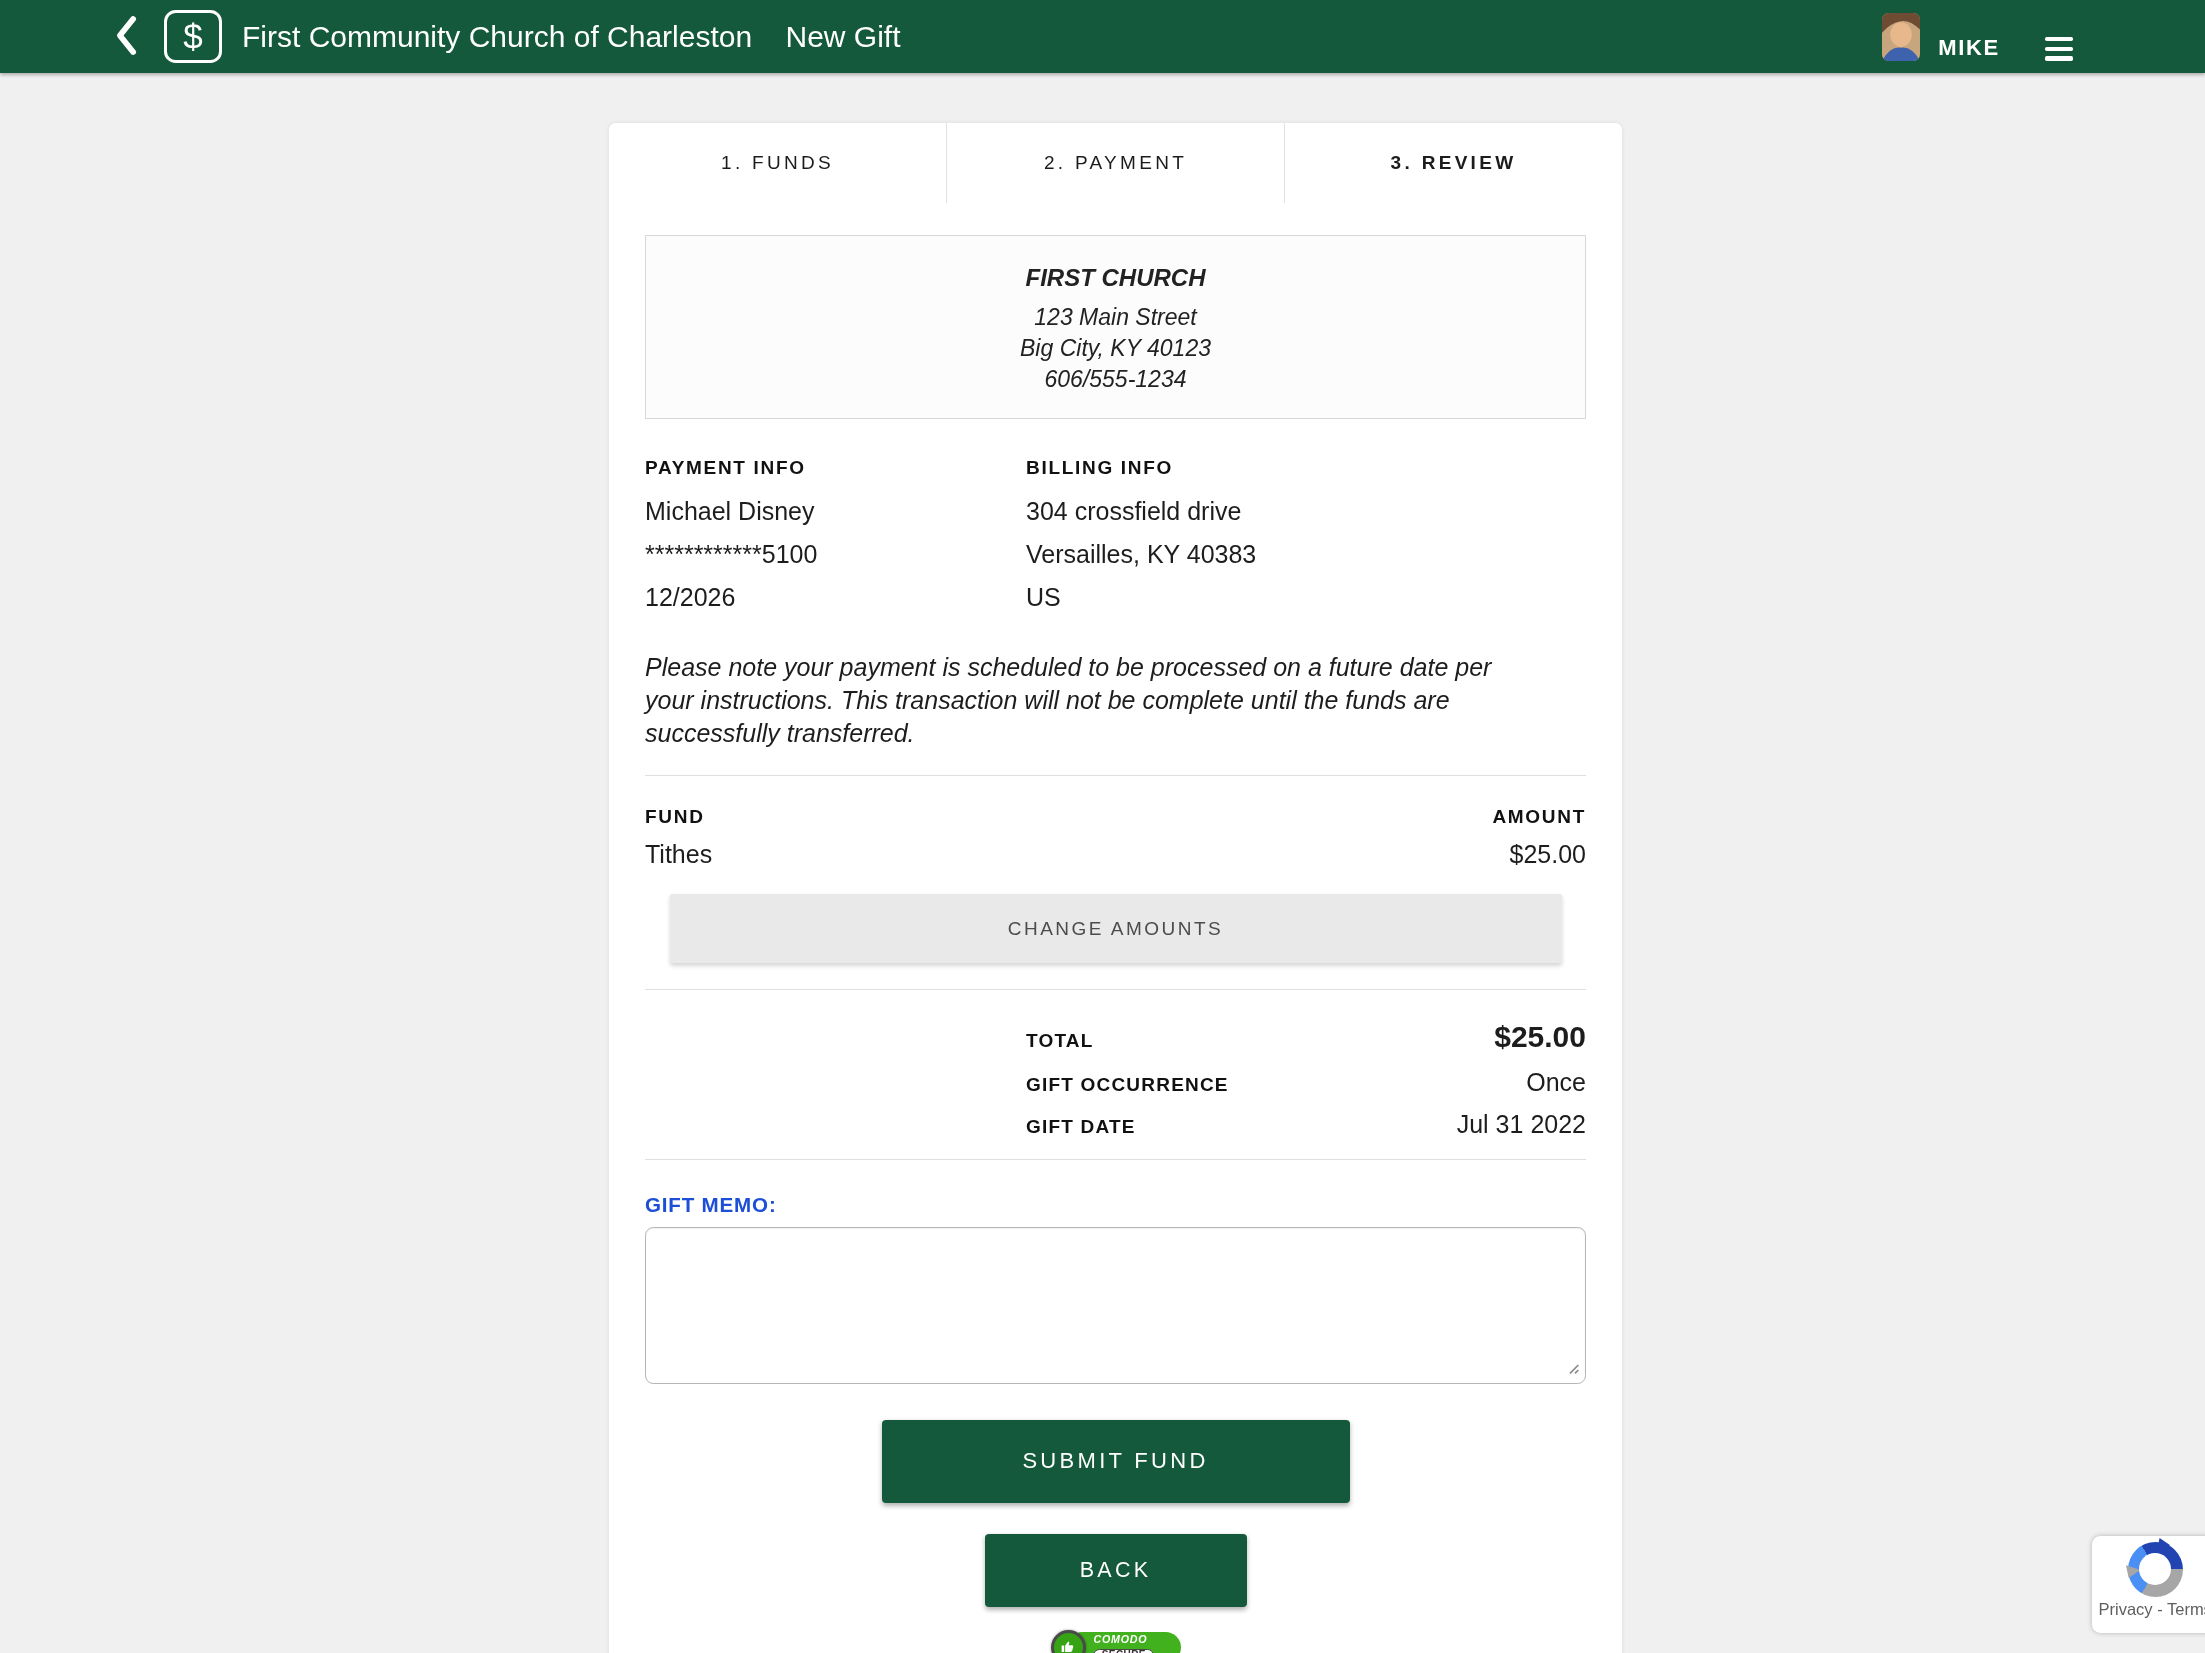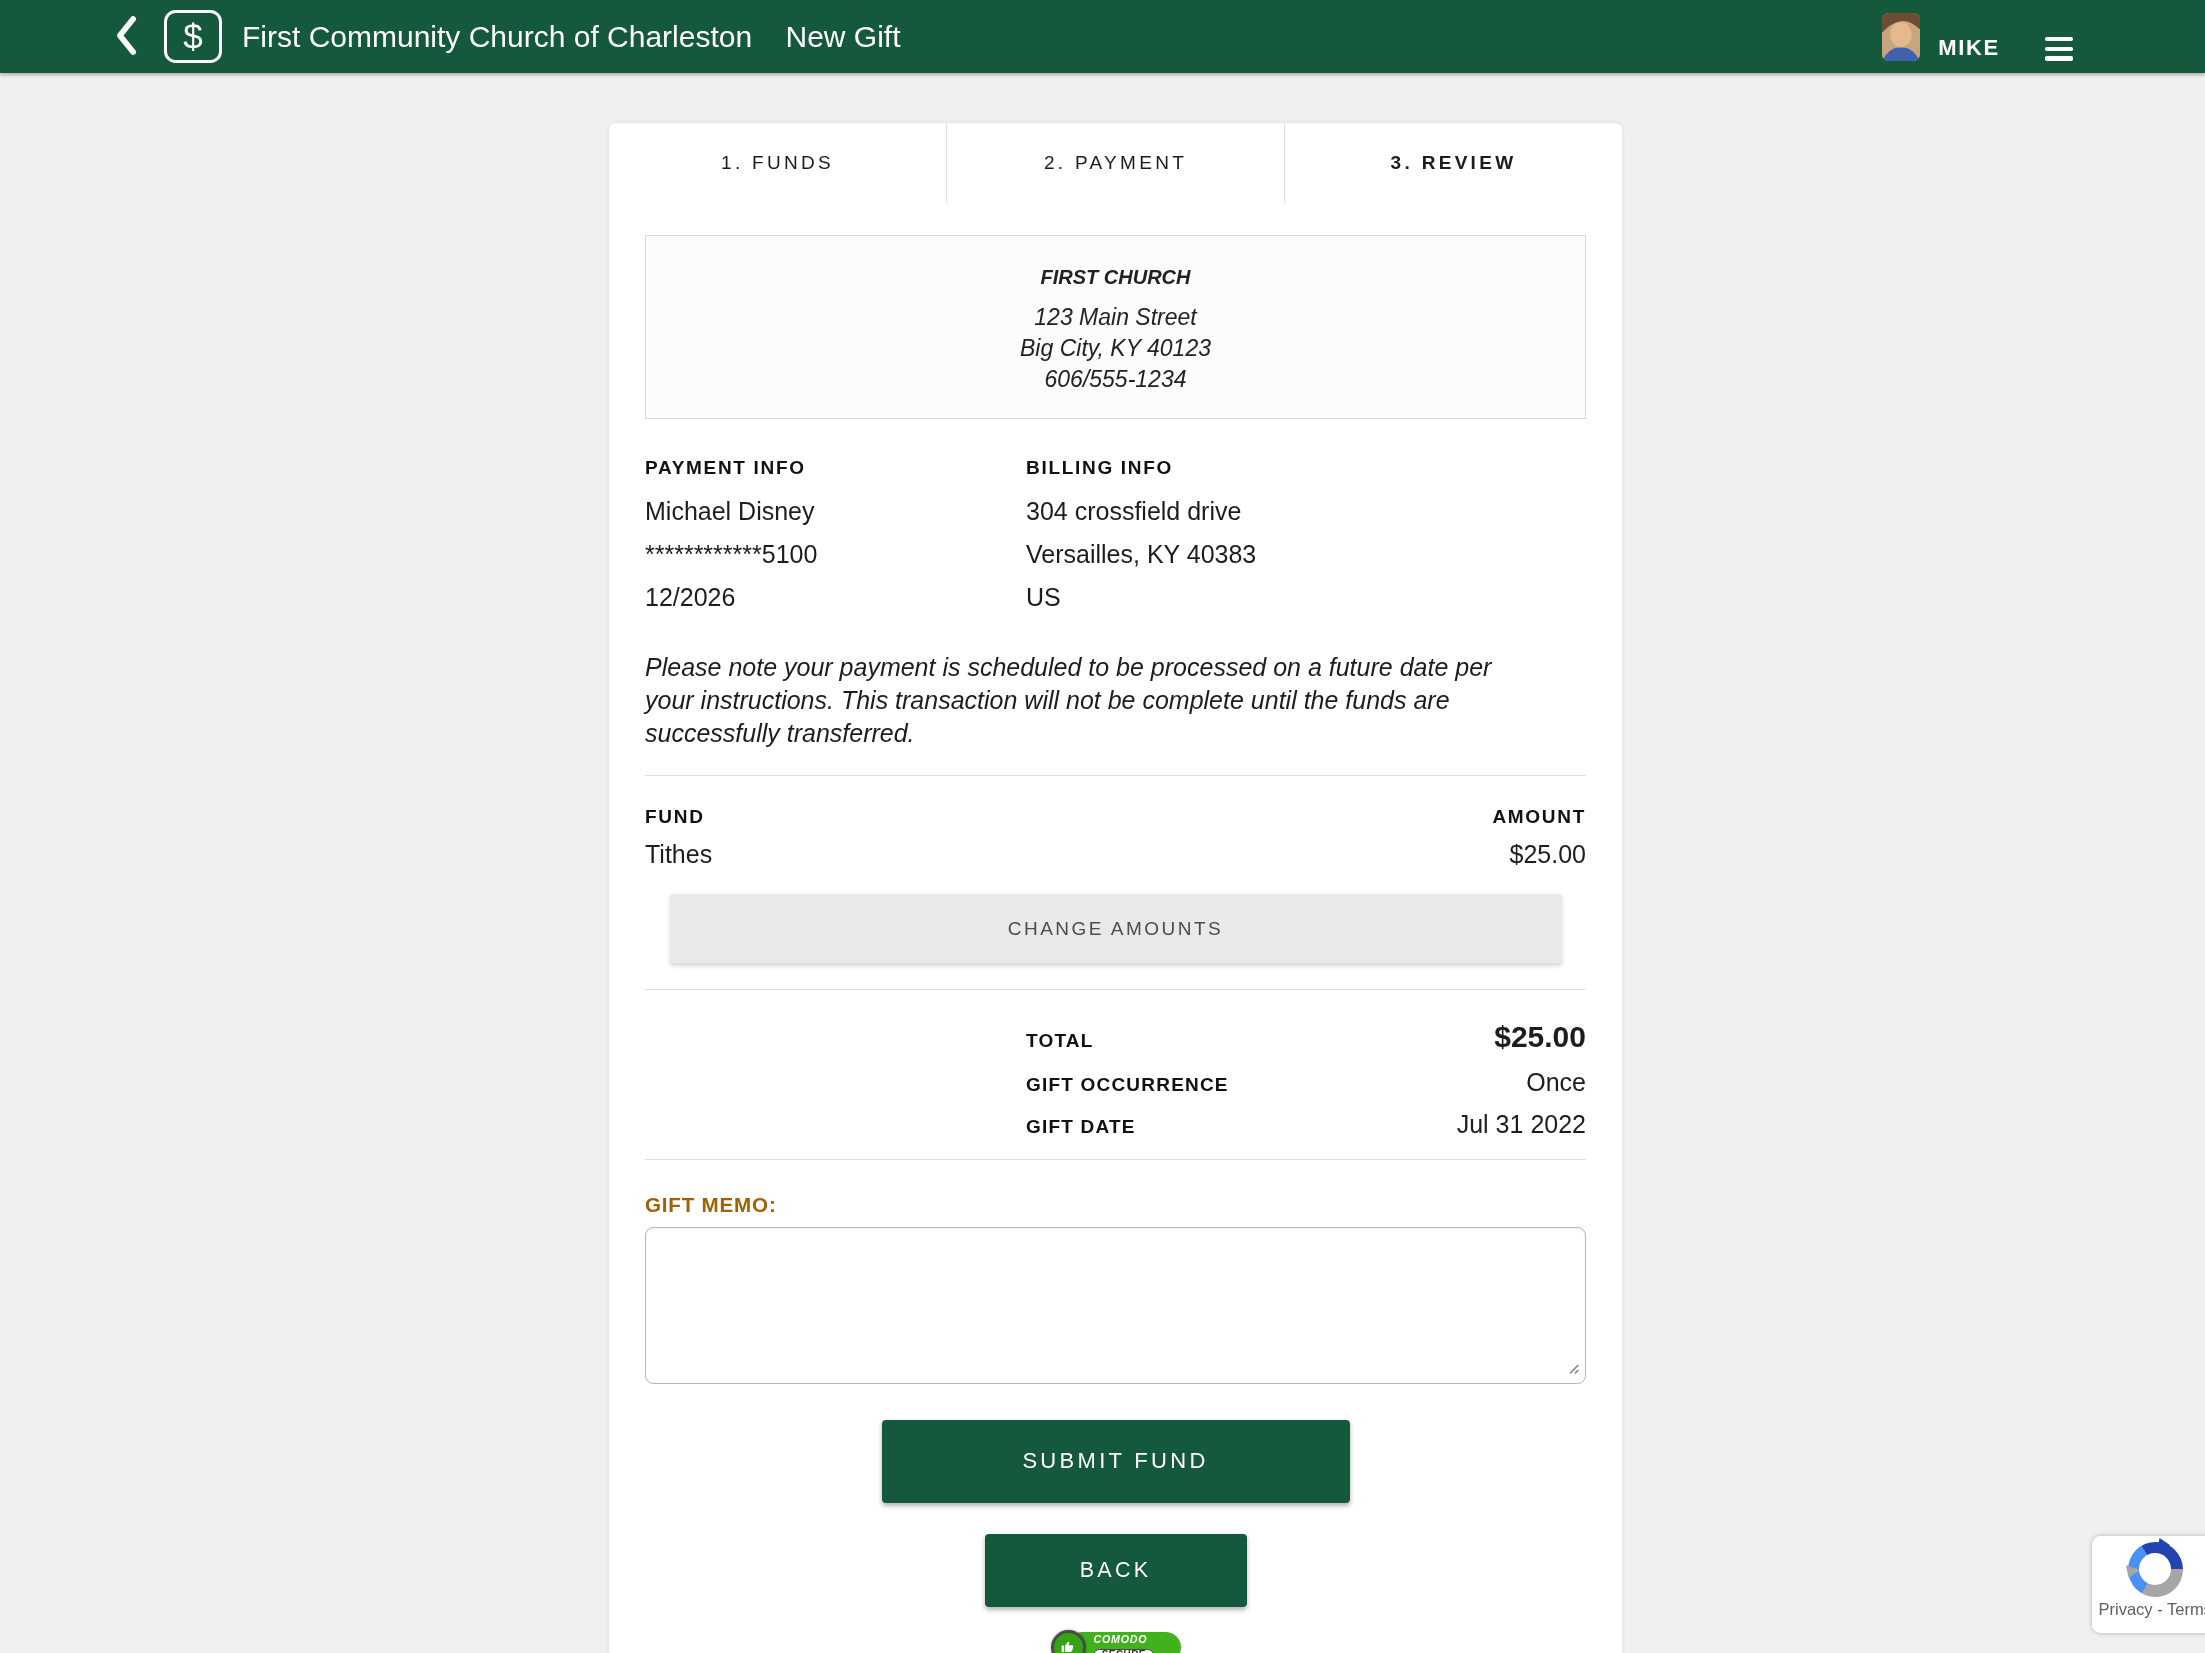--- a/index.html
+++ b/index.html
@@ -51,21 +51,21 @@
   }
   .step + .step { border-left:1.7px solid #e2e2e2; }
   .step.active { font-weight:700; }
 
   
   .church-box {
     margin:32px 36px 0; border:1.7px solid #d8d8d8; background:#fcfcfc;
     text-align:center; padding:26.4px 0 23px;
     font-style:italic; color:#222; font-size:23px; line-height:31px;
   }
-  .church-name { font-weight:700; font-size:20px; margin-bottom:8.3px; }
+  .church-name { font-weight:700; font-size:24px; margin-bottom:8.3px; }
 
   
   .info-cols { display:flex; margin:38px 36px 0; }
   .info-col1 { width:381px; flex:none; }
   .col-heading { font-size:19px; font-weight:700; letter-spacing:1.7px; color:#111; margin-bottom:18px; }
   .info-line { font-size:25px; margin-bottom:14px; }
 
   
   .notice {
     margin:25px 36px 0; width:892px;
@@ -90,21 +90,21 @@
 
   
   .summary { margin:30px 36px 0; }
   .srow { display:flex; align-items:baseline; margin-bottom:13.2px; }
   .slabel { margin-left:381px; font-size:19px; font-weight:700; letter-spacing:1.2px; color:#111; }
   .sval { margin-left:auto; font-size:25px; }
   .srow.total .sval { font-size:30px; font-weight:700; }
   .divider.after-summary { margin-top:20px; }
 
   
-  .memo-label { margin:33px 36px 0; font-size:20.6px; font-weight:700; letter-spacing:0.8px; color:#a16207; }
+  .memo-label { margin:33px 36px 0; font-size:20.6px; font-weight:700; letter-spacing:0.8px; color:#1d4ed8; }
   .memo-wrap { position:relative; margin:10px 36px 0; height:157px; }
   .memo-input {
     width:100%; height:100%; border:1.7px solid #b5b5b5; border-radius:8.3px;
     resize:none; font-family:"Liberation Sans", sans-serif; font-size:23px;
     padding:13.2px 16.5px; outline:none;
     box-shadow:inset 0 0.8px 1.7px rgba(0,0,0,.07);
   }
   .resize-handle { position:absolute; right:5.8px; bottom:5.8px; pointer-events:none; }
 
   

